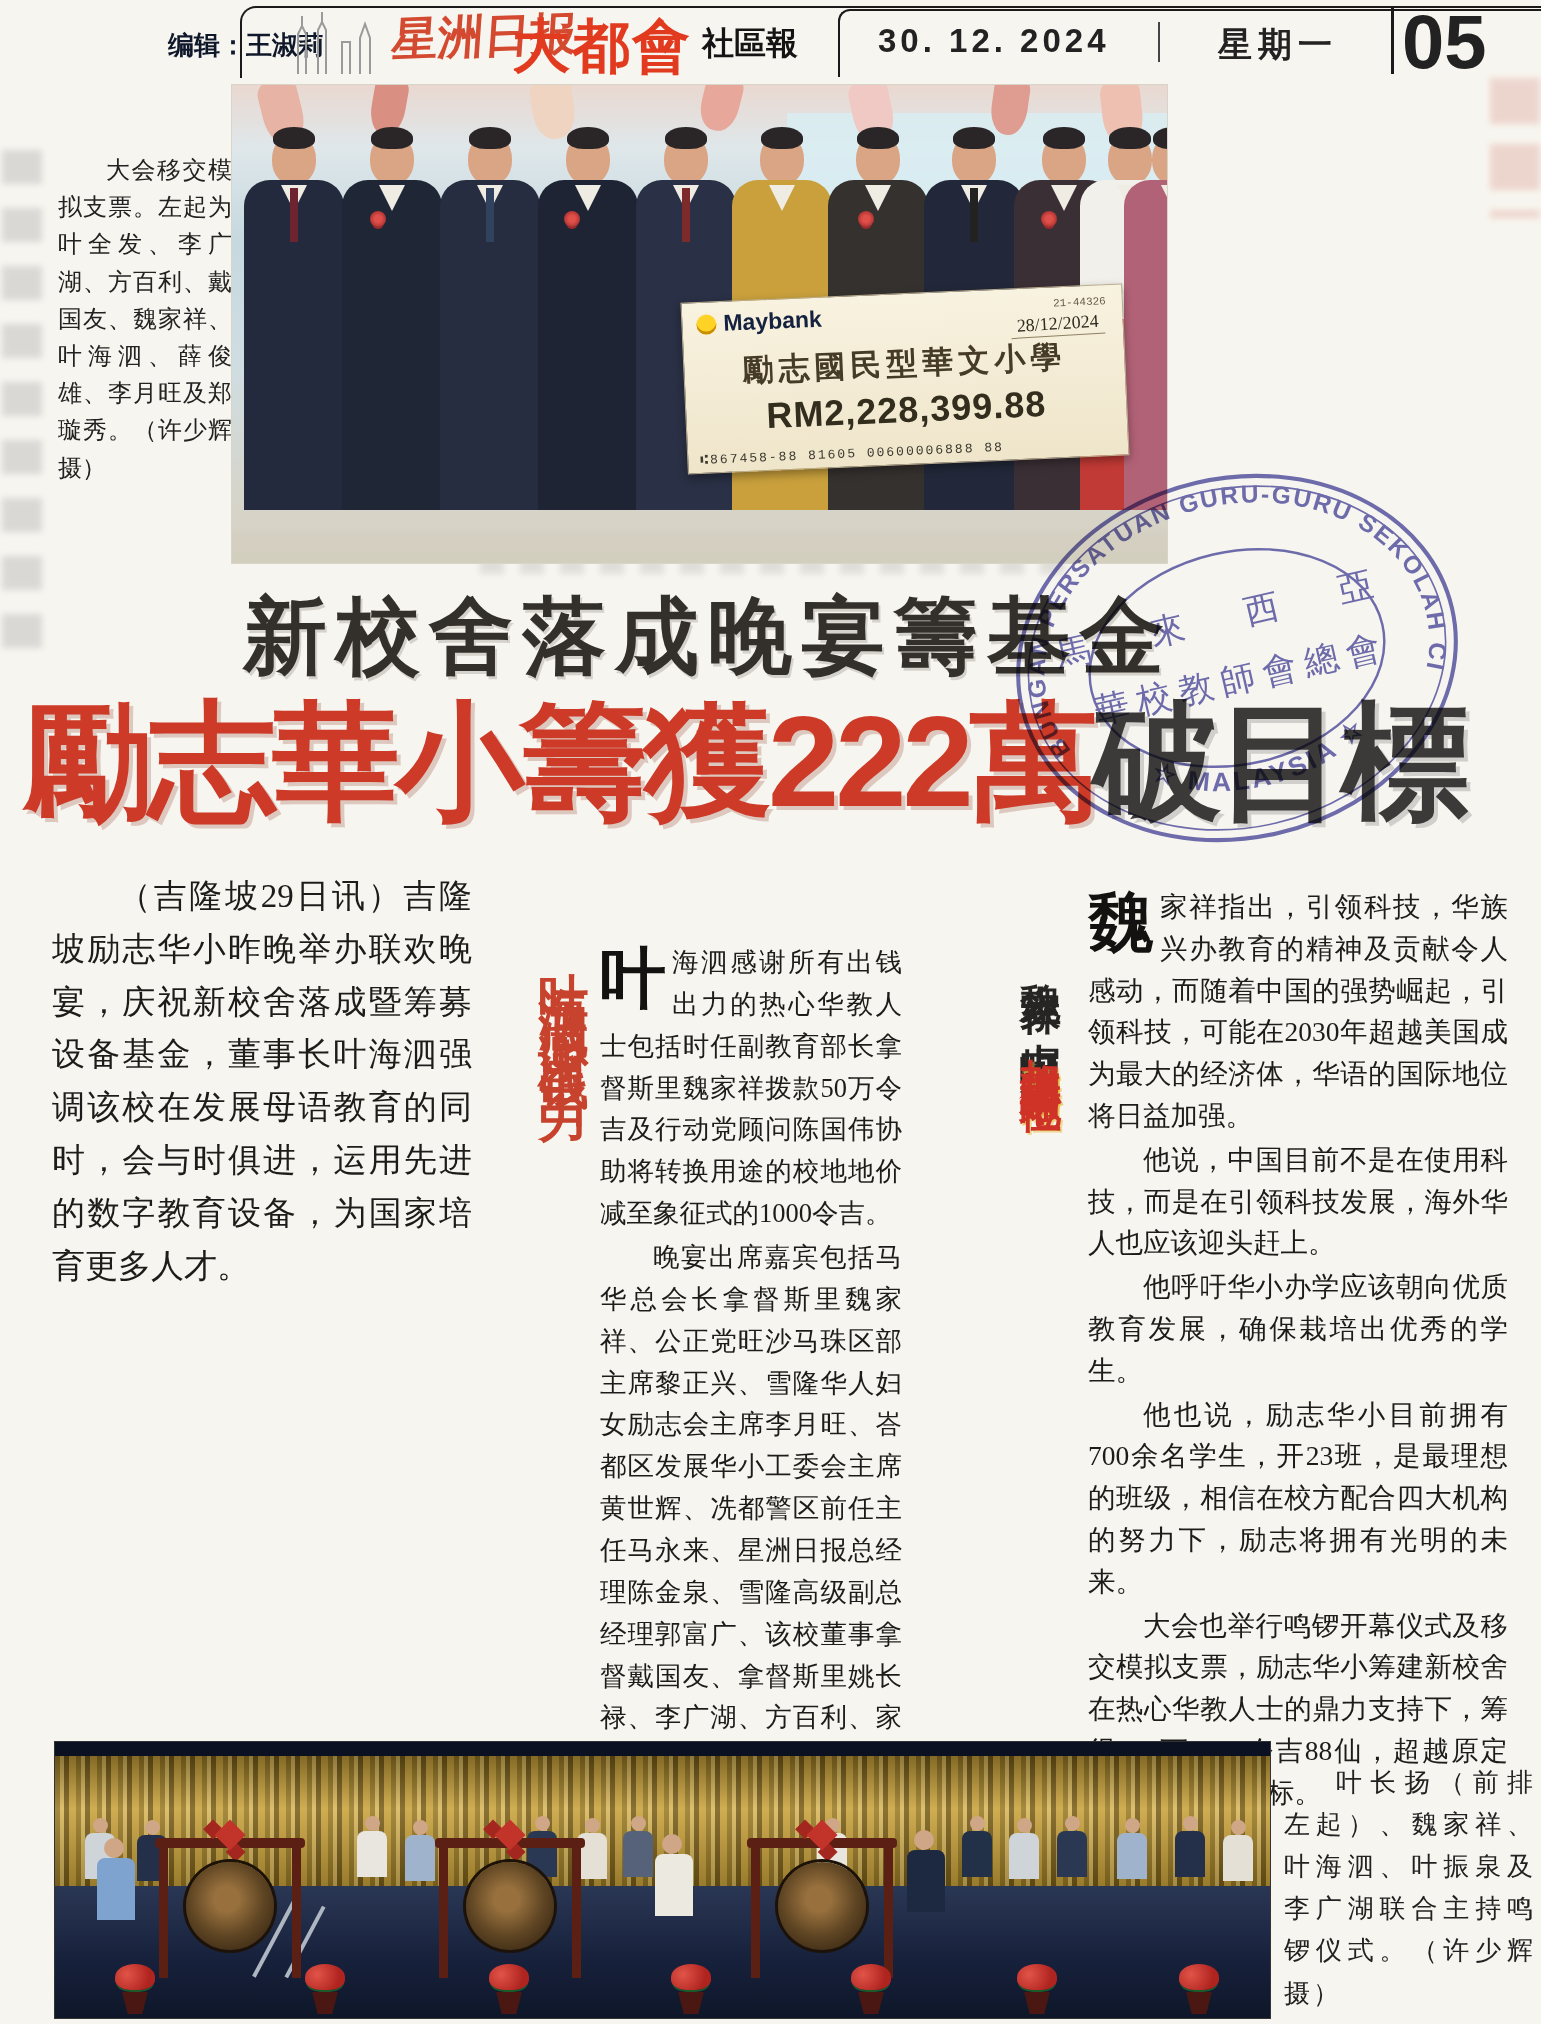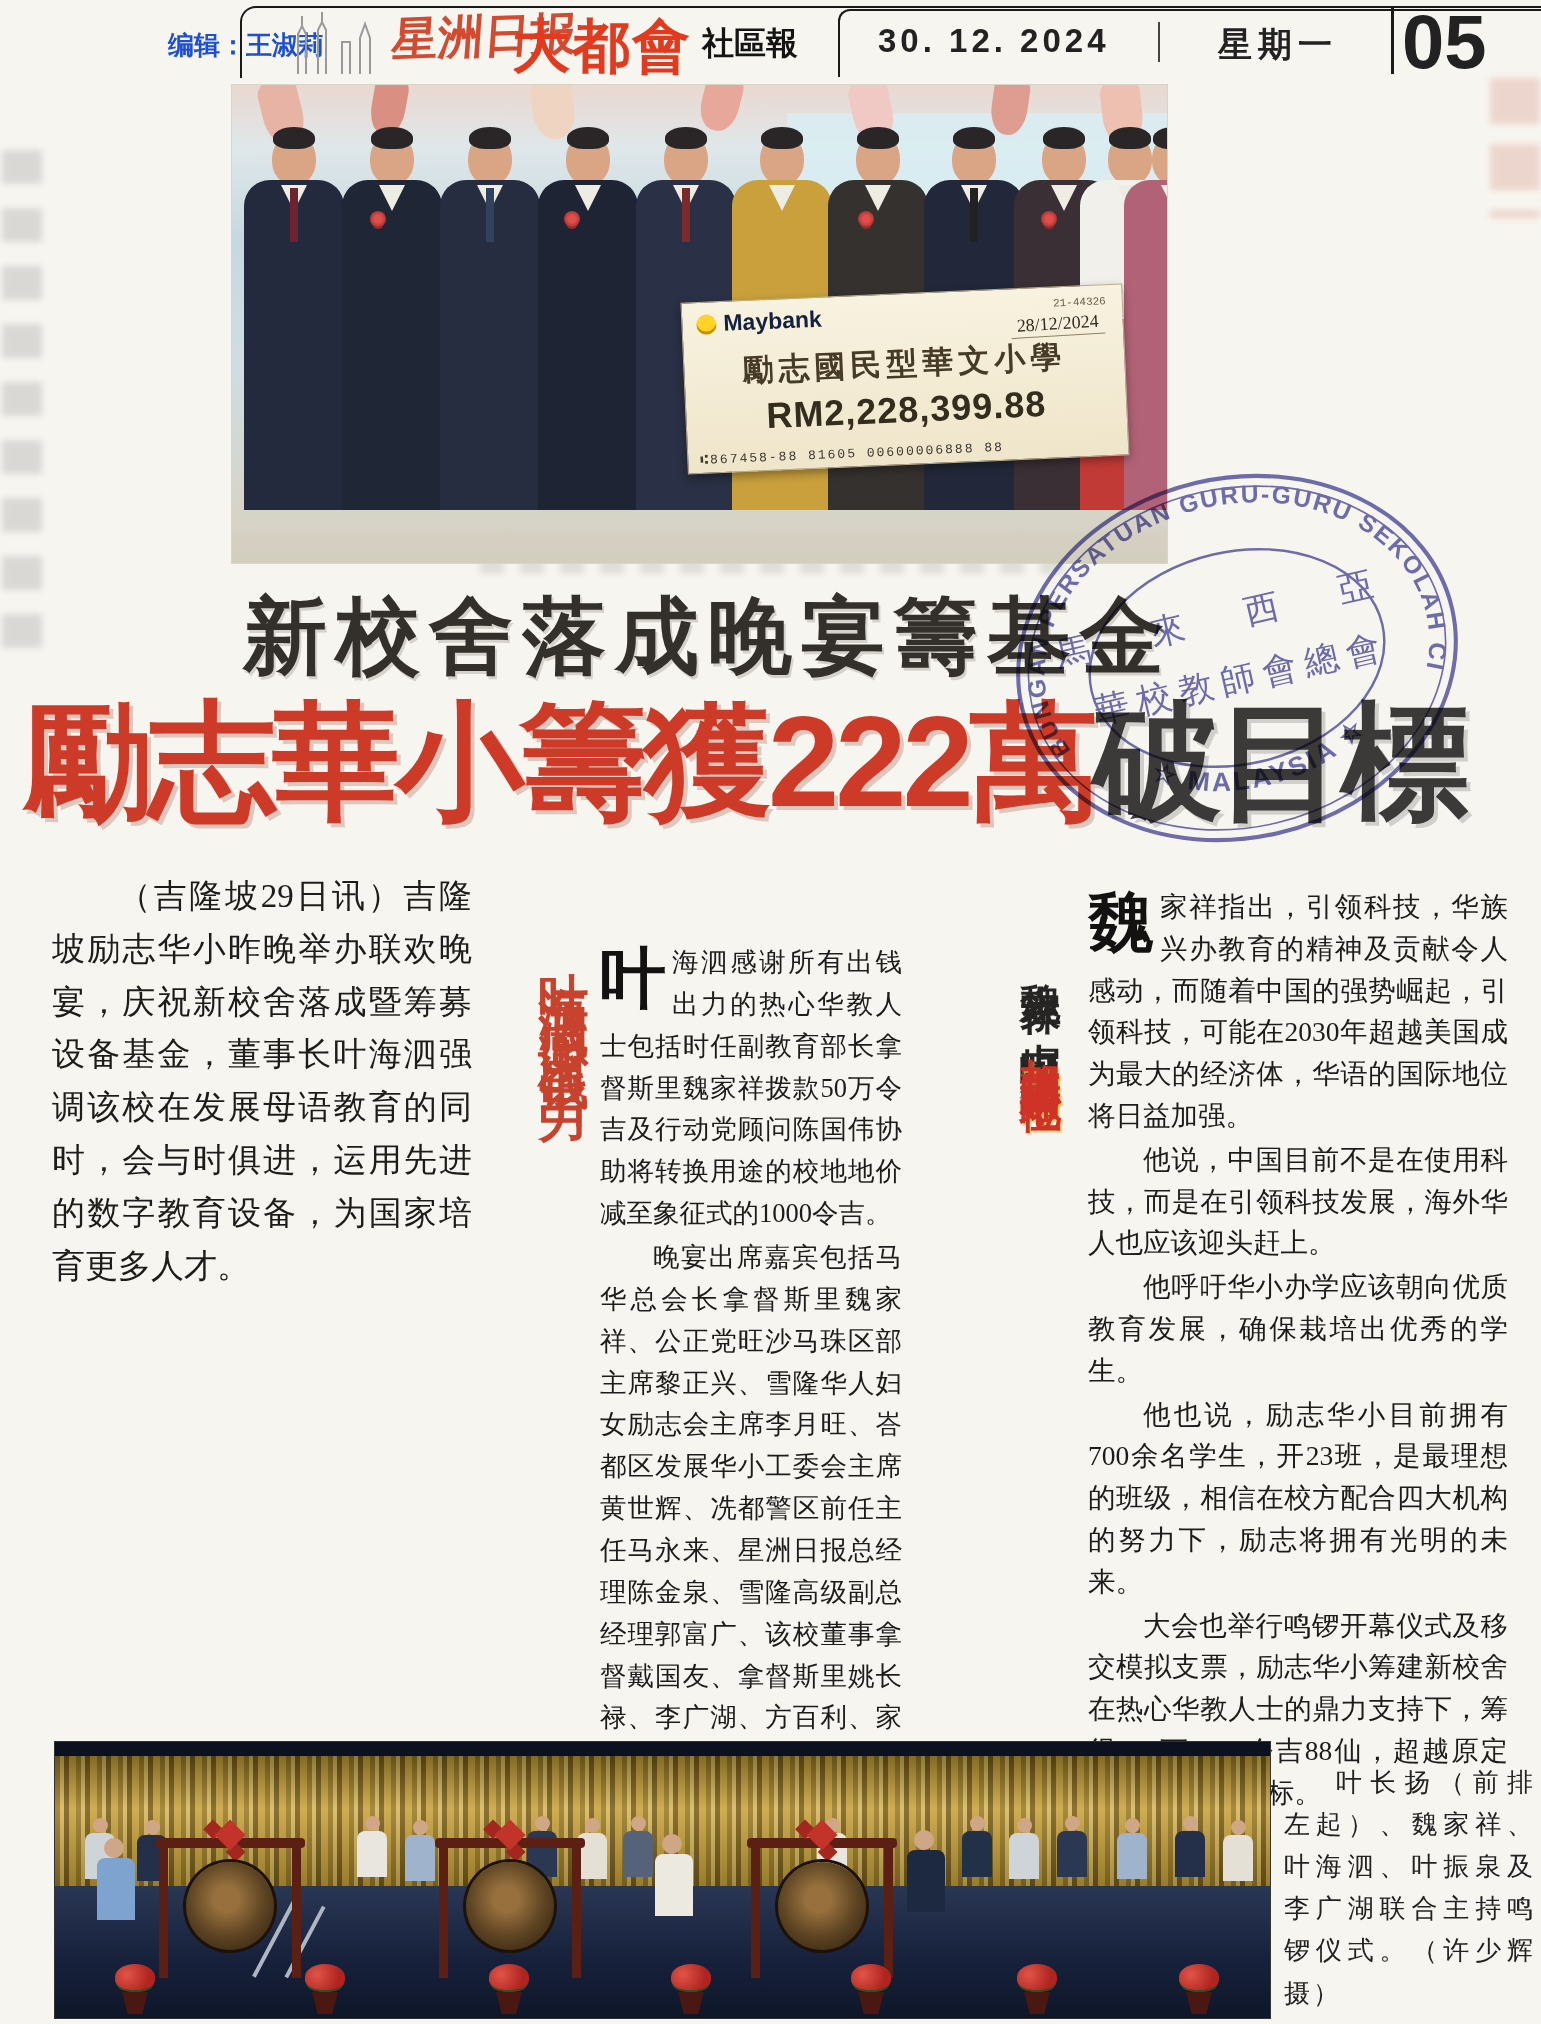--- a/index.html
+++ b/index.html
@@ -6,21 +6,21 @@
   .page{position:relative;width:1541px;height:2024px;background:#f7f5ef;overflow:hidden;
         font-family:"Liberation Serif",serif;color:#1e1c1a;}
   .abs{position:absolute;}
   
   .hdr-frame1{left:240px;top:6px;width:1300px;height:70px;border-top:2px solid #1a1a1a;
               border-left:2px solid #1a1a1a;border-radius:16px 0 0 0;}
   .hdr-frame2{left:838px;top:9px;width:702px;height:66px;border-top:2px solid #1a1a1a;
               border-left:2px solid #1a1a1a;border-radius:12px 0 0 0;}
   .hdr-div1{left:1158px;top:22px;height:40px;border-left:2px solid #444;}
   .hdr-div2{left:1391px;top:8px;height:66px;border-left:3px solid #1a1a1a;}
-  .editor{left:168px;top:28px;font-size:26px;font-weight:bold;color:#1d4ed8;}
+  .editor{left:168px;top:28px;font-size:26px;font-weight:bold;color:#0f172a;}
   .brand-main{left:392px;top:6px;font-size:46px;font-weight:900;color:#d34a31;
               transform:skewX(-6deg) rotate(-2deg);font-family:"Liberation Serif",serif;}
   .brand-sub{left:512px;top:8px;font-size:58px;font-weight:900;color:#e23a1f;
              letter-spacing:2px;font-family:"Liberation Sans",sans-serif;}
   .brand-tag{left:702px;top:22px;font-size:32px;font-weight:700;color:#141414;}
   .hdr-date{left:878px;top:22px;font-size:33px;font-weight:bold;color:#222;letter-spacing:4px;
             font-family:"Liberation Sans",sans-serif;}
   .hdr-week{left:1218px;top:22px;font-size:34px;font-weight:bold;color:#222;letter-spacing:6px;}
   .hdr-page{left:1402px;top:-2px;font-size:76px;font-weight:700;color:#222;
             font-family:"Liberation Sans",sans-serif;}
@@ -223,20 +223,23 @@
         <span class="mb-name">Maybank</span>
       </div>
       <div class="chq-serial">21-44326</div>
       <div class="chq-date">28/12/2024</div>
       <div class="chq-payee">勵志國民型華文小學</div>
       <div class="chq-amount">RM2,228,399.88</div>
       <div class="chq-micr">⑆867458-88 81605 00600006888 88</div>
     </div>
   </div>
 
+  <div class="abs cap-left">
+    <p>大会移交模拟支票。左起为叶全发、李广湖、方百利、戴国友、魏家祥、叶海泗、薛俊雄、李月旺及郑璇秀。（许少辉摄）</p>
+  </div>
 
   <div class="abs kicker">新校舍落成晚宴籌基金</div>
   <div class="abs headline">
     <span class="hl-red">勵志華小籌獲222萬</span><span class="hl-black">破目標</span>
   </div>
 
   <svg class="abs stamp" viewBox="0 0 460 380">
     <ellipse cx="230" cy="190" rx="216" ry="176" fill="none" stroke="#4d4ba5" stroke-width="4"></ellipse>
     <ellipse cx="230" cy="190" rx="206" ry="166" fill="none" stroke="#4d4ba5" stroke-width="1.6"></ellipse>
     <ellipse cx="230" cy="190" rx="146" ry="104" fill="none" stroke="#4d4ba5" stroke-width="2.4"></ellipse>

